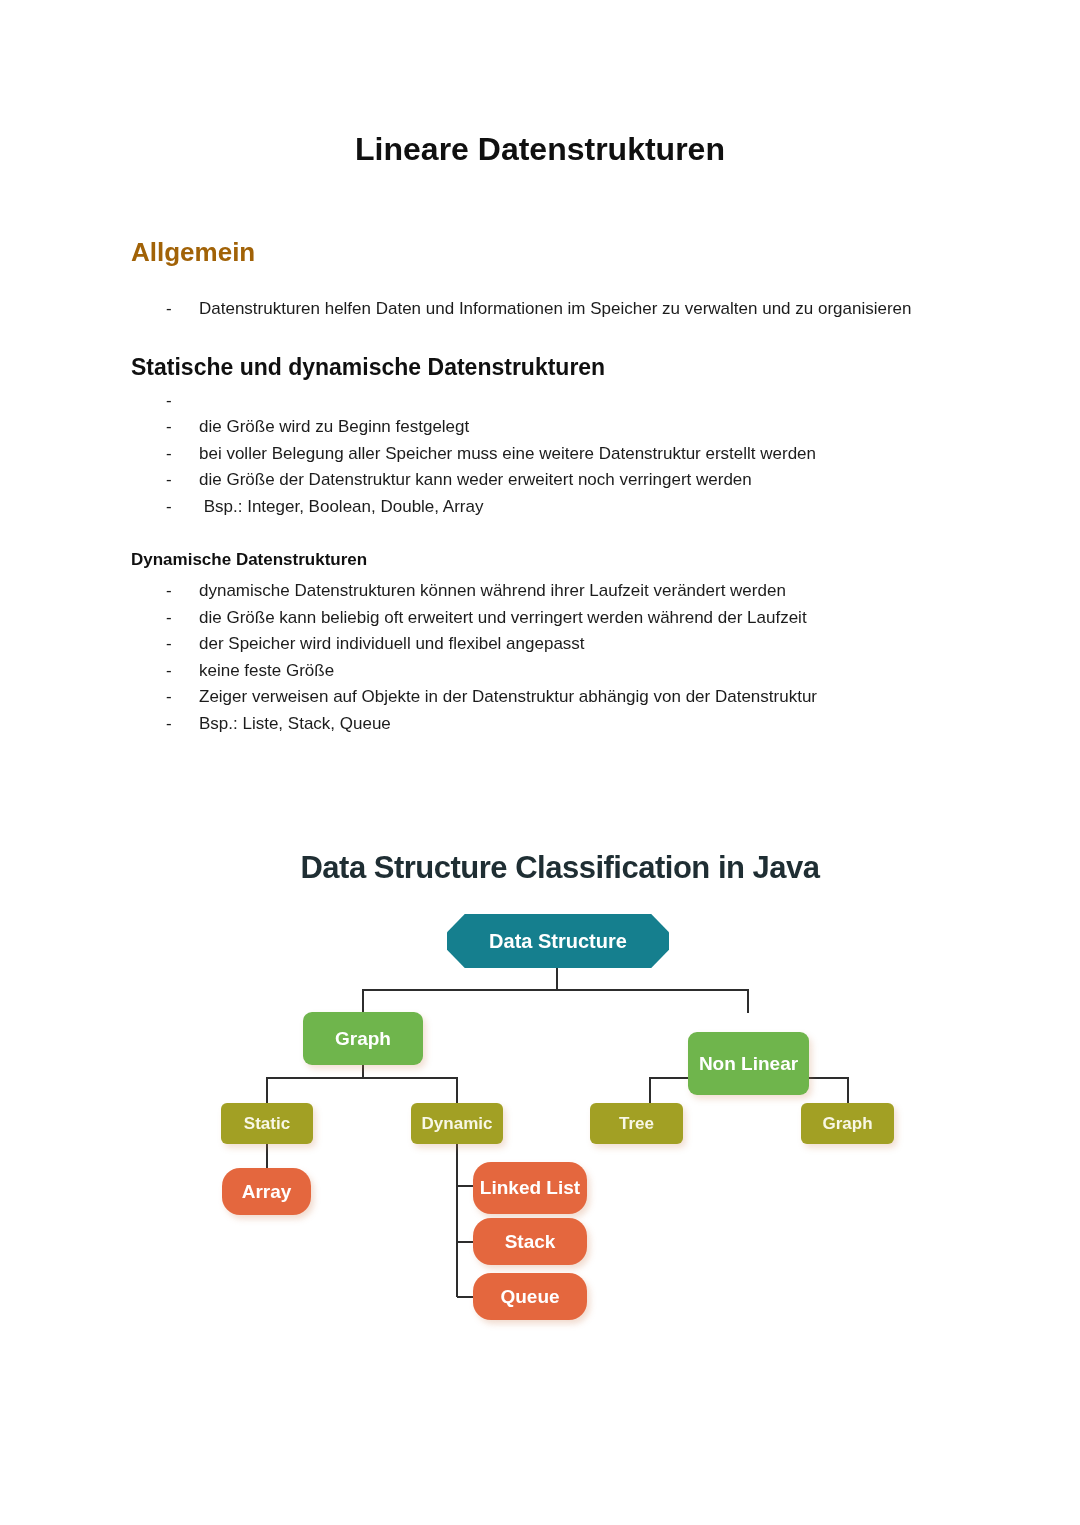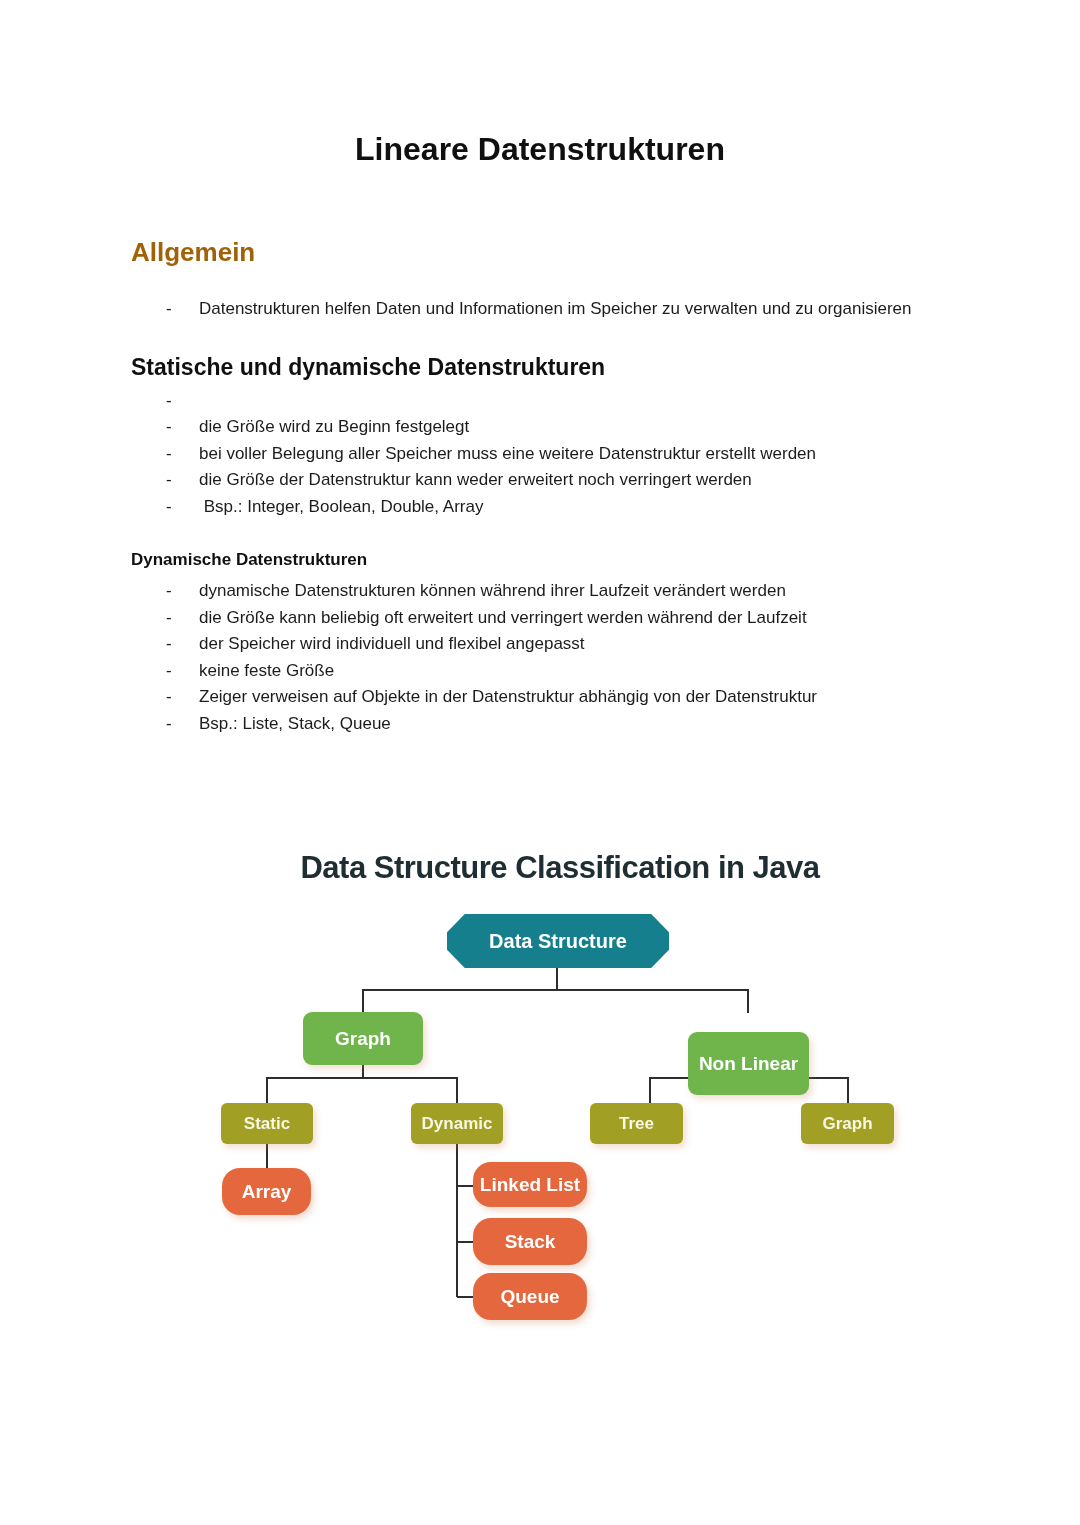--- a/index.html
+++ b/index.html
@@ -215,17 +215,17 @@
   <div class="ln" style="left:457px; top:456px; width:16px; height:2px;"></div>
 
   <div class="node root" style="left:447px; top:74px;  width:222px; height:54px;">Data Structure</div>
   <div class="node lvl2" style="left:303px; top:172px; width:120px; height:53px;">Graph</div>
   <div class="node lvl2" style="left:688px; top:172px; width:121px; height:63px;margin-top:20px;">Non Linear</div>
   <div class="node lvl3" style="left:221px; top:263px; width:92px;  height:41px;">Static</div>
   <div class="node lvl3" style="left:411px; top:263px; width:92px;  height:41px;">Dynamic</div>
   <div class="node lvl3" style="left:590px; top:263px; width:93px;  height:41px;">Tree</div>
   <div class="node lvl3" style="left:801px; top:263px; width:93px;  height:41px;">Graph</div>
   <div class="node leaf" style="left:222px; top:328px; width:89px;  height:47px;">Array</div>
-  <div class="node leaf" style="left:473px; top:322px; width:114px; height:45px;">Linked List</div>
+  <div class="node leaf" style="left:473px; top:322px; width:114px; height:52px;">Linked List</div>
   <div class="node leaf" style="left:473px; top:378px; width:114px; height:47px;">Stack</div>
   <div class="node leaf" style="left:473px; top:433px; width:114px; height:47px;">Queue</div>
 
 </div>
 
 </body></html>

